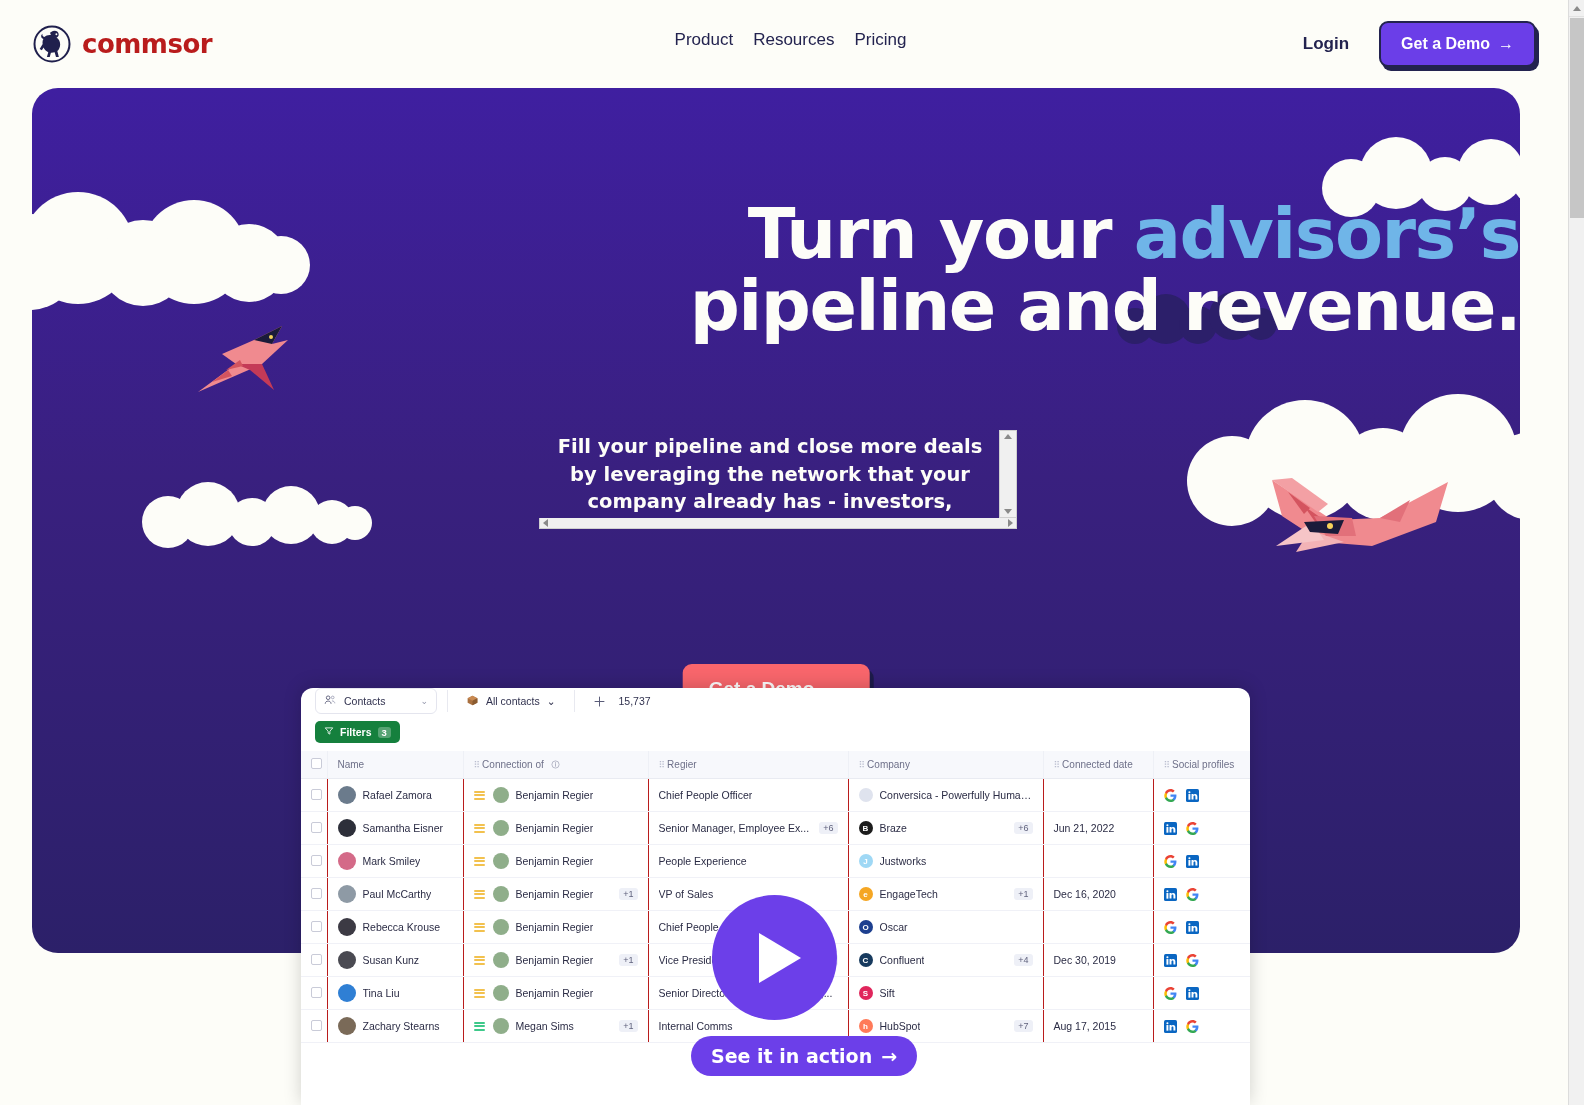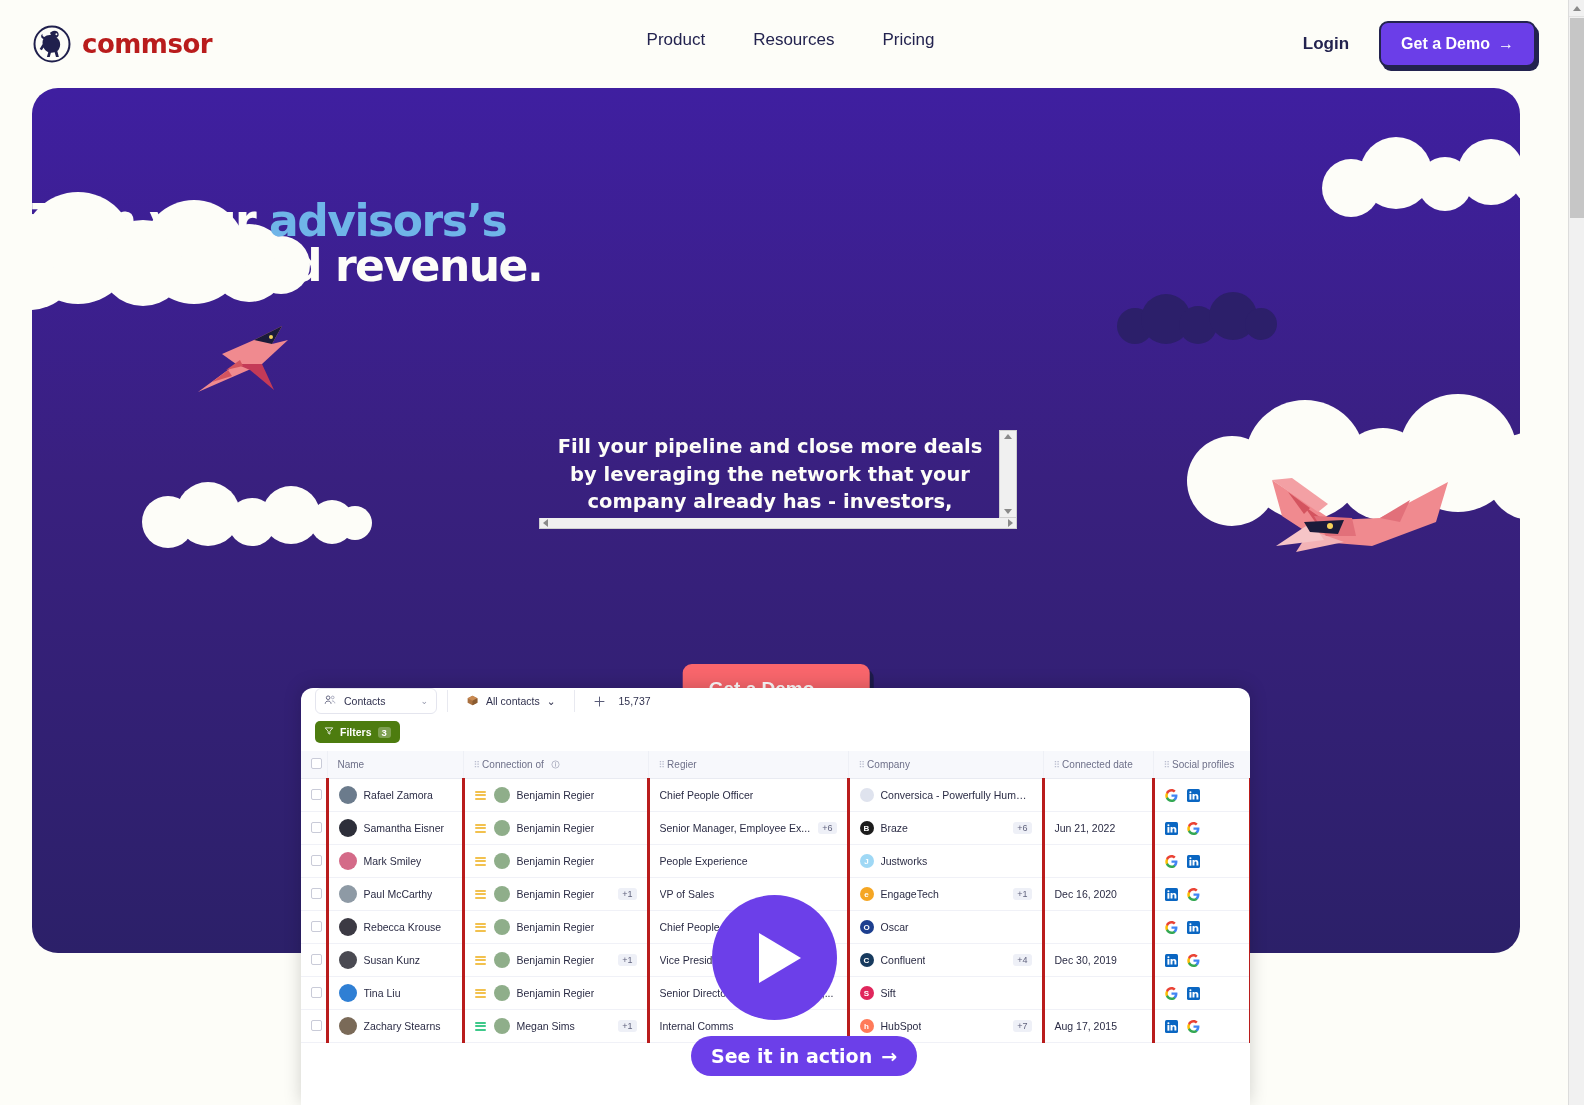--- a/index.html
+++ b/index.html
@@ -38,21 +38,21 @@
     padding: 0 32px; z-index: 30;
   }
   .logo-wrap { display: flex; align-items: center; gap: 10px; }
   .logo-mark { width: 40px; height: 42px; flex: 0 0 auto; }
   .logo-text {
     font-size: 26px; font-weight: 800; color: #b91c1c;
     letter-spacing: -0.5px; font-family: "DejaVu Sans", sans-serif;
   }
   .nav-links {
     position: absolute; left: 13px; right: 0; top: 0; height: 80px;
-    display: flex; align-items: center; justify-content: center; gap: 48px;
+    display: flex; align-items: center; justify-content: center; gap: 20px;
     pointer-events: none;
   }
   .nav-link {
     font-size: 17px; color: #23234f; font-weight: 500;
     pointer-events: auto; cursor: pointer;
   }
   .nav-right {
     margin-left: auto; display: flex; align-items: center; gap: 30px;
   }
   .login-link { font-size: 17px; color: #23234f; font-weight: 600; cursor: pointer; }
@@ -71,23 +71,23 @@
     border-radius: 26px; overflow: hidden;
     background: linear-gradient(180deg, #3f1fa0 0%, #39207f 45%, #2c2069 100%);
     z-index: 5;
   }
   .cloud { position: absolute; }
   .cloud span { position: absolute; border-radius: 50%; background: #fdfdf8; }
   .cloud.dark span { background: #2c1f6a; }
 
   .hero-title {
     position: absolute; top: 110px; left: 0; right: 0;
-    text-align: left; color: #fdfdf8;
+    text-align: right; color: #fdfdf8;
     font-family: "DejaVu Sans", sans-serif;
-    font-size: 44px; font-weight: 800; line-height: 1.03;
+    font-size: 70px; font-weight: 800; line-height: 1.03;
     letter-spacing: -1.5px;
     z-index: 8;
   }
   .hero-title .accent { color: #6fb5e8; }
 
   
   .sub-box {
     position: absolute; top: 342px; left: 507px; width: 478px; height: 99px;
     z-index: 9; display: flex; flex-direction: column;
   }
@@ -144,21 +144,21 @@
     border-radius: 6px; background: #fff; cursor: pointer;
     font-size: 10.5px; color: #31324f;
   }
   .tb-plus {
     width: 22px; height: 22px; display: flex; align-items: center; justify-content: center;
     color: #5a5c78; font-size: 16px; cursor: pointer; margin-left: 4px;
   }
   .tb-count { font-size: 10.5px; color: #31324f; margin-left: 8px; }
   .filters-chip {
     display: inline-flex; align-items: center; gap: 6px;
-    background: #4d7c0f; color: #fff; border-radius: 5px;
+    background: #15803d; color: #fff; border-radius: 5px;
     padding: 5px 9px; margin: 0 14px 8px; font-size: 10.5px; font-weight: 600;
     cursor: pointer;
   }
   .filters-chip .badge {
     background: rgba(255,255,255,.28); border-radius: 3px; padding: 0 4px;
     font-size: 9.5px; font-weight: 700;
   }
   .search-row {
     background: #f7f8fc; border-top: 1px solid #eceef5; border-bottom: 1px solid #eceef5;
     padding: 7px 14px;
@@ -170,21 +170,21 @@
   }
 
   table.contacts { width: 100%; border-collapse: collapse; table-layout: fixed; }
   table.contacts th {
     background: #f7f8fc; text-align: left; font-size: 10px; font-weight: 500;
     color: #6e7089; padding: 7px 10px; border-bottom: 1px solid #e9ebf2;
     border-right: 1px solid #eef0f6; white-space: nowrap;
   }
   table.contacts td {
     padding: 7px 10px; border-bottom: 1px solid #f0f1f7;
-    border-right: 3px solid #b91c1c; font-size: 10.5px; color: #2b2c45;
+    border-right: 1px solid #b91c1c; font-size: 10.5px; color: #2b2c45;
     white-space: nowrap; overflow: hidden; height: 30px;
   }
   .col-cb { width: 26px; }
   .col-name { width: 136px; }
   .col-conn { width: 185px; }
   .col-title { width: 200px; }
   .col-comp { width: 195px; }
   .col-date { width: 110px; }
   .col-soc { width: 97px; }
   .cb {

